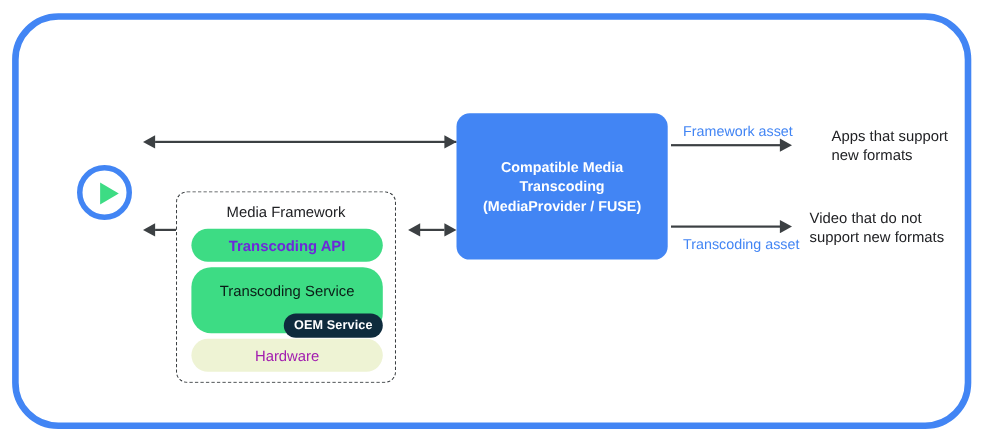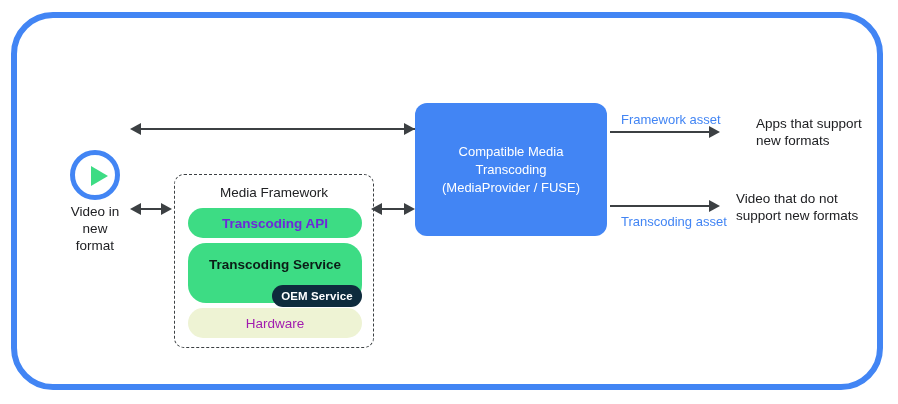--- a/index.html
+++ b/index.html
@@ -60,21 +60,21 @@
     text-align: center;
     font-size: 13.5px;
     line-height: 17px;
     color: #202124;
     white-space: pre-line;
   }
 
   
   #media-framework {
     position: absolute;
-    left: 174px;
+    left: 160px;
     top: 174px;
     width: 200px;
     height: 174px;
     box-sizing: border-box;
     border: 1.6px dashed #3c4043;
     border-radius: 10px;
     background: #ffffff;
   }
   #mf-title {
     position: absolute;
@@ -101,21 +101,21 @@
     height: 30px;
     background: #3ddc84;
     color: #6d28d9;
     font-weight: bold;
   }
   #box-service {
     top: 68px;
     height: 60px;
     background: #3ddc84;
     color: #0b1d17;
-    font-weight: bold;
+    font-weight: normal;
     align-items: flex-start;
     padding-top: 14px;
   }
   #box-hardware {
     top: 133px;
     height: 30px;
     background: #eef3d4;
     color: #a21caf;
     font-weight: normal;
   }
@@ -140,21 +140,21 @@
   #cmt-box {
     position: absolute;
     left: 415px;
     top: 103px;
     width: 192px;
     height: 133px;
     border-radius: 12px;
     background: #4285f4;
     color: #ffffff;
     font-size: 13px;
-    font-weight: normal;
+    font-weight: bold;
     line-height: 18px;
     display: flex;
     align-items: center;
     justify-content: center;
     text-align: center;
     white-space: pre-line;
   }
 
   
   .arrow-line {
@@ -218,23 +218,20 @@
 </head>
 <body>
 
 <div id="canvas">
 
   <div id="outer-frame"></div>
 
   <div id="video-icon">
     <div class="tri"></div>
   </div>
-  <div id="video-label">Video in
-new
-format</div>
 
   <div class="arrow-line" id="arrow-vid-line"></div>
   <div class="arrow-head head-left" id="arrow-vid-head-l"></div>
   <div class="arrow-head head-right" id="arrow-vid-head-r"></div>
 
   <div class="arrow-line" id="arrow-top-line"></div>
   <div class="arrow-head head-left" id="arrow-top-head-l"></div>
   <div class="arrow-head head-right" id="arrow-top-head-r"></div>
 
   <div id="media-framework">

